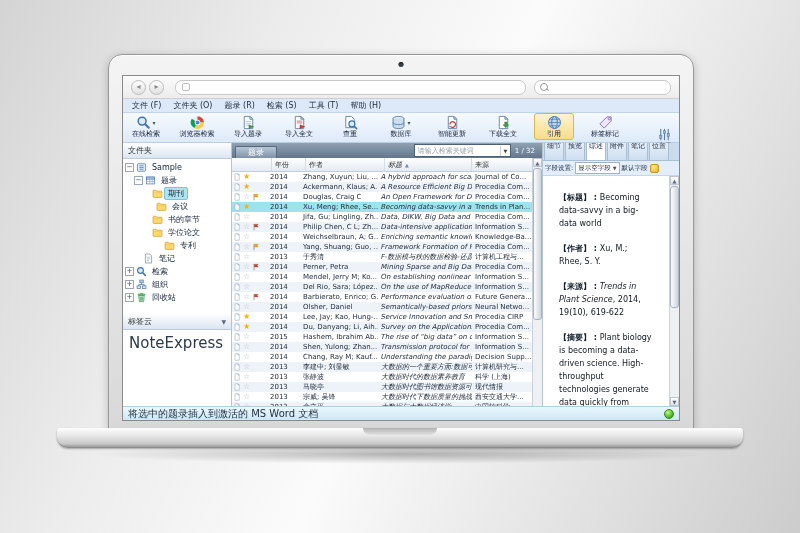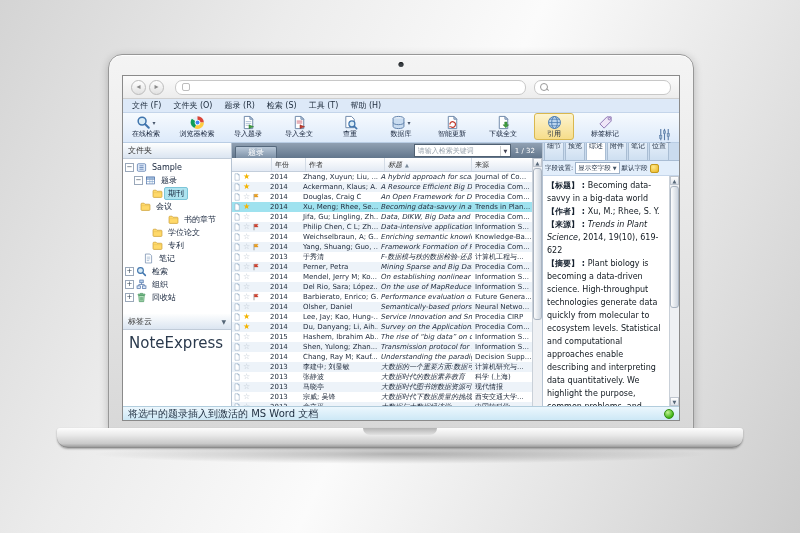--- a/index.html
+++ b/index.html
@@ -108,21 +108,21 @@
     border-bottom:none;border-radius:2px 2px 0 0;white-space:nowrap;color:#1d2c40;height:21px;line-height:10px;box-sizing:border-box;}
   .rtab.active{background:#fff;}
   .fieldrow{height:14px;flex:0 0 14px;background:#e2eefb;border-bottom:1px solid #c5d6ea;display:flex;
     align-items:center;font-size:6.5px;padding:0 2px;gap:2px;color:#1d2c40;white-space:nowrap;overflow:hidden;}
   .fdrop{background:#fff;border:1px solid #9fb2c8;height:10px;display:flex;align-items:center;padding:0 2px;gap:2px;}
   .fdrop .dd2{font-size:5px;color:#456;}
   .fdot{width:7px;height:7px;flex:0 0 7px;background:radial-gradient(circle at 35% 30%,#ffe98c,#e8b31e);
     border:1px solid #c3991c;border-radius:2px;}
   .rbody{flex:1;display:flex;min-height:0;}
   .rcontent{flex:1;padding:3px 4px;font-size:8px;line-height:13px;color:#10181f;overflow:hidden;min-width:0;}
-  .fpar{margin:0;}
+  .fpar{margin:12px;}
   .flabel{font-weight:bold;color:#15202e;}
   .fitalic{font-style:italic;}
   
   .status{height:13px;flex:0 0 13px;background:linear-gradient(#ecf7fd,#cde8f6);border-top:1px solid #b2cddd;
     display:flex;align-items:center;font-size:10px;color:#1e2d3f;padding:0 5px;}
   .status-dot{margin-left:auto;width:8px;height:8px;border-radius:50%;
     background:radial-gradient(circle at 35% 30%,#c2f293,#3cb315 72%);border:1px solid #2f8e11;}
 </style>
 </head>
 <body>
@@ -301,45 +301,45 @@
                 <span class="tlabel2">题录</span>
               </div>
               <div class="titem selected" style="padding-left: 20px;">
                 <span class="texp-sp"></span>
                 <span class="ticon11"><svg viewBox="0 0 16 16">
                     <path d="M1.5 4.5 c0-.8.5-1.3 1.2-1.3 h3.2 l1.4 1.5 h6 c.8 0 1.2.5 1.2 1.2 v6.6 c0 .8-.5 1.2-1.2 1.2 H2.7 c-.8 0-1.2-.5-1.2-1.2 z" fill="#ffd969" stroke="#c99b2f"></path>
                     <path d="M1.5 6.8 h13" stroke="#e8bf55" stroke-width="0.8"></path>
                   </svg></span>
                 <span class="tlabel2">期刊</span>
               </div>
-              <div class="titem" style="padding-left: 8px;">
+              <div class="titem" style="padding-left: 24px;">
                 <span class="texp-sp"></span>
                 <span class="ticon11"><svg viewBox="0 0 16 16">
                     <path d="M1.5 4.5 c0-.8.5-1.3 1.2-1.3 h3.2 l1.4 1.5 h6 c.8 0 1.2.5 1.2 1.2 v6.6 c0 .8-.5 1.2-1.2 1.2 H2.7 c-.8 0-1.2-.5-1.2-1.2 z" fill="#ffd969" stroke="#c99b2f"></path>
                     <path d="M1.5 6.8 h13" stroke="#e8bf55" stroke-width="0.8"></path>
                   </svg></span>
                 <span class="tlabel2">会议</span>
               </div>
-              <div class="titem" style="padding-left: 36px;">
+              <div class="titem" style="padding-left: 20px;">
                 <span class="texp-sp"></span>
                 <span class="ticon11"><svg viewBox="0 0 16 16">
                     <path d="M1.5 4.5 c0-.8.5-1.3 1.2-1.3 h3.2 l1.4 1.5 h6 c.8 0 1.2.5 1.2 1.2 v6.6 c0 .8-.5 1.2-1.2 1.2 H2.7 c-.8 0-1.2-.5-1.2-1.2 z" fill="#ffd969" stroke="#c99b2f"></path>
                     <path d="M1.5 6.8 h13" stroke="#e8bf55" stroke-width="0.8"></path>
                   </svg></span>
                 <span class="tlabel2">书的章节</span>
               </div>
               <div class="titem" style="padding-left: 20px;">
                 <span class="texp-sp"></span>
                 <span class="ticon11"><svg viewBox="0 0 16 16">
                     <path d="M1.5 4.5 c0-.8.5-1.3 1.2-1.3 h3.2 l1.4 1.5 h6 c.8 0 1.2.5 1.2 1.2 v6.6 c0 .8-.5 1.2-1.2 1.2 H2.7 c-.8 0-1.2-.5-1.2-1.2 z" fill="#ffd969" stroke="#c99b2f"></path>
                     <path d="M1.5 6.8 h13" stroke="#e8bf55" stroke-width="0.8"></path>
                   </svg></span>
                 <span class="tlabel2">学位论文</span>
               </div>
-              <div class="titem" style="padding-left: 20px;">
+              <div class="titem" style="padding-left: 32px;">
                 <span class="texp-sp"></span>
                 <span class="ticon11"><svg viewBox="0 0 16 16">
                     <path d="M1.5 4.5 c0-.8.5-1.3 1.2-1.3 h3.2 l1.4 1.5 h6 c.8 0 1.2.5 1.2 1.2 v6.6 c0 .8-.5 1.2-1.2 1.2 H2.7 c-.8 0-1.2-.5-1.2-1.2 z" fill="#ffd969" stroke="#c99b2f"></path>
                     <path d="M1.5 6.8 h13" stroke="#e8bf55" stroke-width="0.8"></path>
                   </svg></span>
                 <span class="tlabel2">专利</span>
               </div>
               <div class="titem" style="padding-left: 11px;">
                 <span class="texp-sp"></span>
                 <span class="ticon11"><svg viewBox="0 0 16 16">

